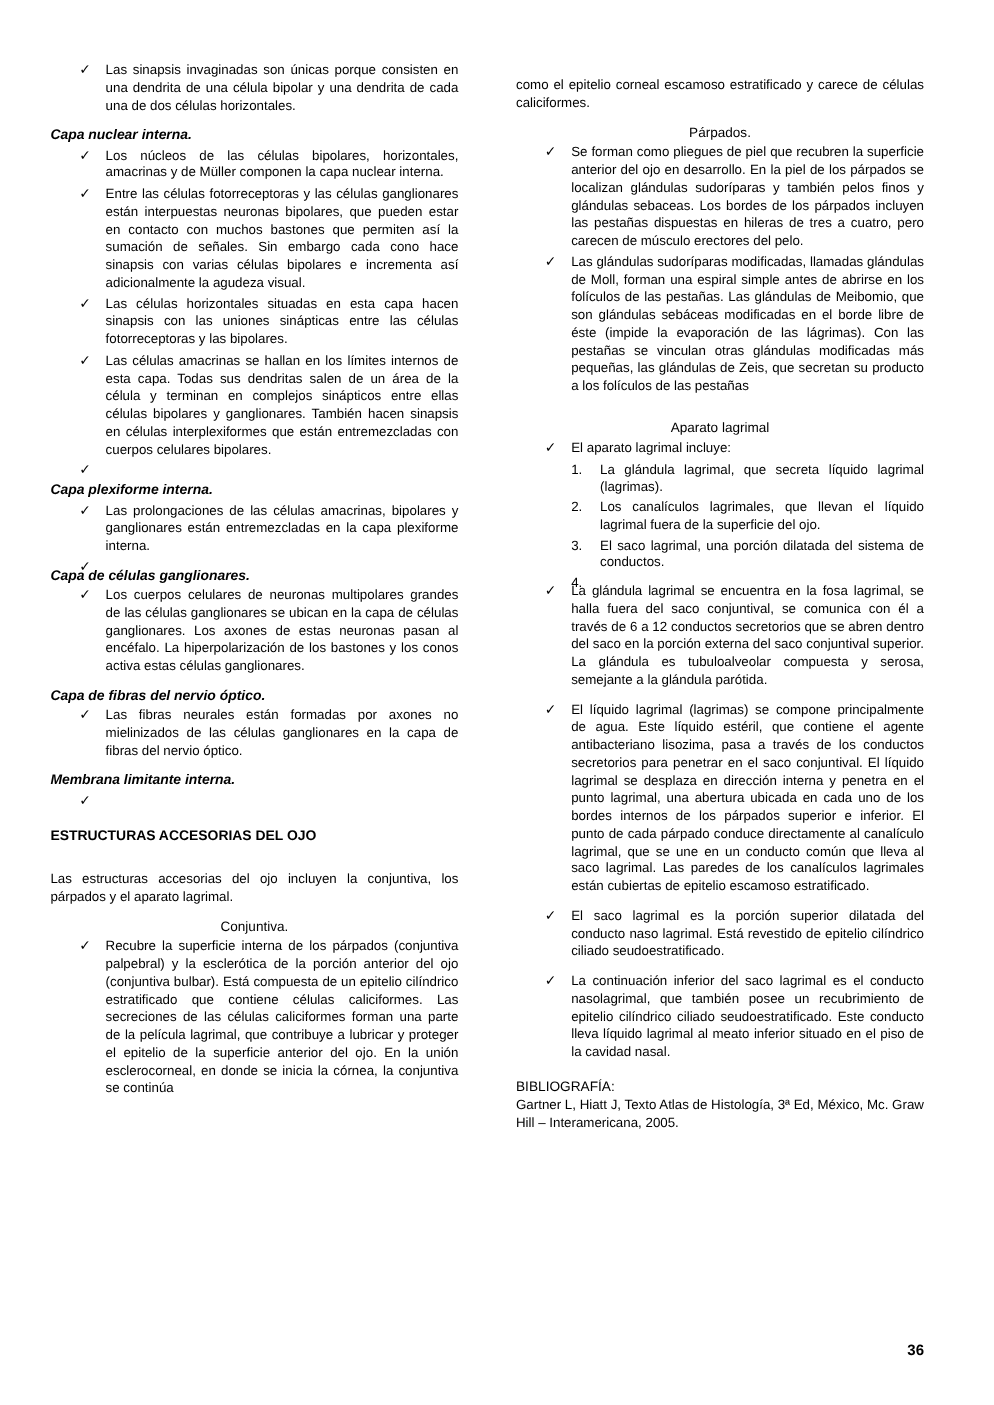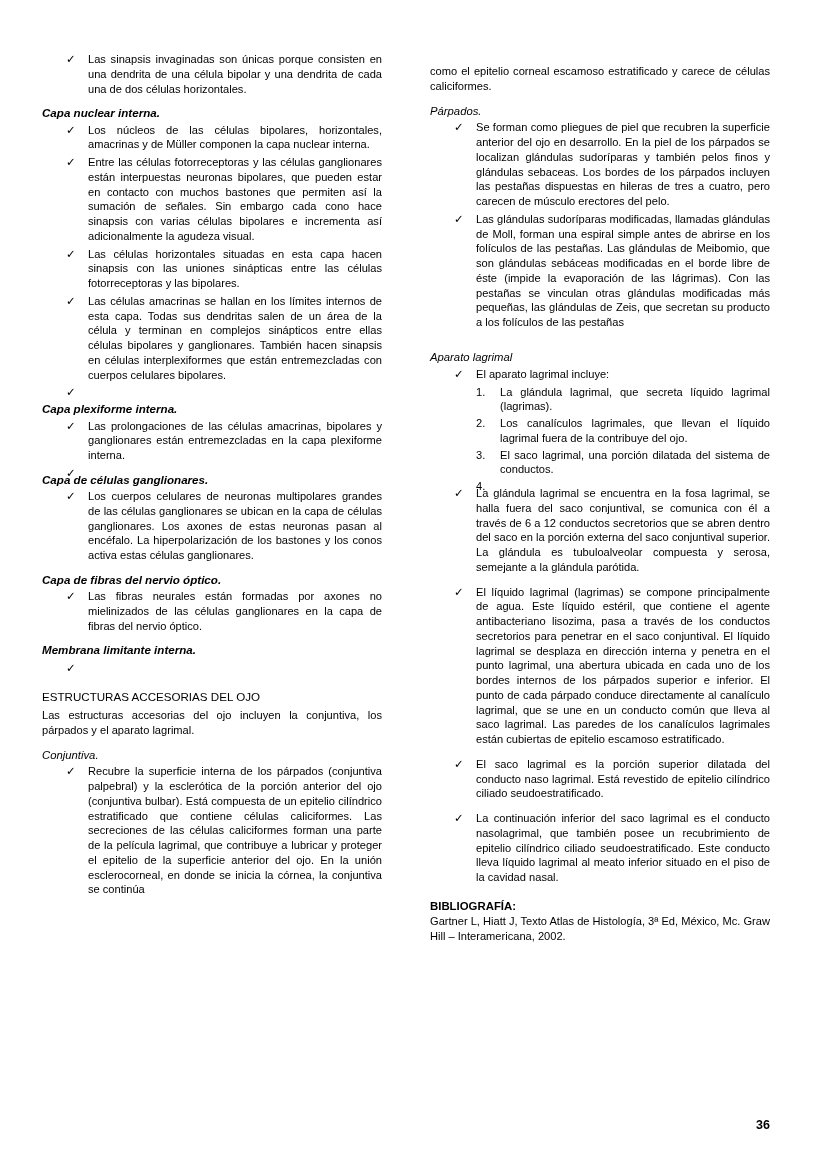--- a/index.html
+++ b/index.html
@@ -37,30 +37,30 @@
   p, li, div { font-size: 11.1px; }
 
   .heading {
     font-weight: bold;
     font-style: italic;
     font-size: 11.6px;
     margin: 9px 0 2px 0;
     line-height: 1.32;
   }
   .heading-plain {
-    font-weight: normal;
+    font-weight: bold;
     font-size: 11.6px;
-    margin: 16px 0 4px 0;
+    margin: 16px 0 22px 0;
     line-height: 1.32;
   }
   .subheading-italic {
-    font-style: italic;
     font-size: 11.3px;
     margin: 10px 0 2px 0;
     line-height: 1.32;
+    text-align: center;
   }
   .para {
     text-align: justify;
     line-height: 1.33;
     margin: 4px 0 4px 0;
     font-size: 11.1px;
   }
 
   ul.checks {
     list-style: none;
@@ -100,21 +100,21 @@
     position: absolute;
     left: 0;
     top: 0;
   }
   .inner-list-wrap { padding-left: 46px; }
 
   .spacer-sm { height: 7px; }
   .spacer-md { height: 12px; }
 
   .biblio-title {
-    font-weight: bold;
+    font-weight: normal;
     font-size: 11.4px;
     margin: 0 0 2px 0;
   }
   .biblio-body {
     font-size: 11.1px;
     line-height: 1.33;
     text-align: left;
   }
 
   .page-number {
@@ -242,21 +242,21 @@
       </ul>
 
       <div class="inner-list-wrap">
         <ol class="numlist">
           <li>
             <span class="num">1.</span>
             <span>La glándula lagrimal, que secreta líquido lagrimal (lagrimas).</span>
           </li>
           <li>
             <span class="num">2.</span>
-            <span>Los canalículos lagrimales, que llevan el líquido lagrimal fuera de la contribuye del ojo.</span>
+            <span>Los canalículos lagrimales, que llevan el líquido lagrimal fuera de la superficie del ojo.</span>
           </li>
           <li>
             <span class="num">3.</span>
             <span>El saco lagrimal, una porción dilatada del sistema de conductos.</span>
           </li>
           <li>
             <span class="num">4.</span>
           </li>
         </ol>
       </div>
@@ -293,18 +293,18 @@
       <ul class="checks">
         <li>
           <span class="tick">✓</span>
           <span>La continuación inferior del saco lagrimal es el conducto nasolagrimal, que también posee un recubrimiento de epitelio cilíndrico ciliado seudoestratificado. Este conducto lleva líquido lagrimal al meato inferior situado en el piso de la cavidad nasal.</span>
         </li>
       </ul>
 
       <div class="spacer-md"></div>
 
       <div class="biblio-title">BIBLIOGRAFÍA:</div>
-      <div class="biblio-body">Gartner L, Hiatt J, Texto Atlas de Histología, 3ª Ed, México, Mc. Graw Hill – Interamericana, 2002.</div>
+      <div class="biblio-body">Gartner L, Hiatt J, Texto Atlas de Histología, 3ª Ed, México, Mc. Graw Hill – Interamericana, 2005.</div>
     </div>
   </div>
 
   <div class="page-number">36</div>
 </div>
 
 </body></html>

